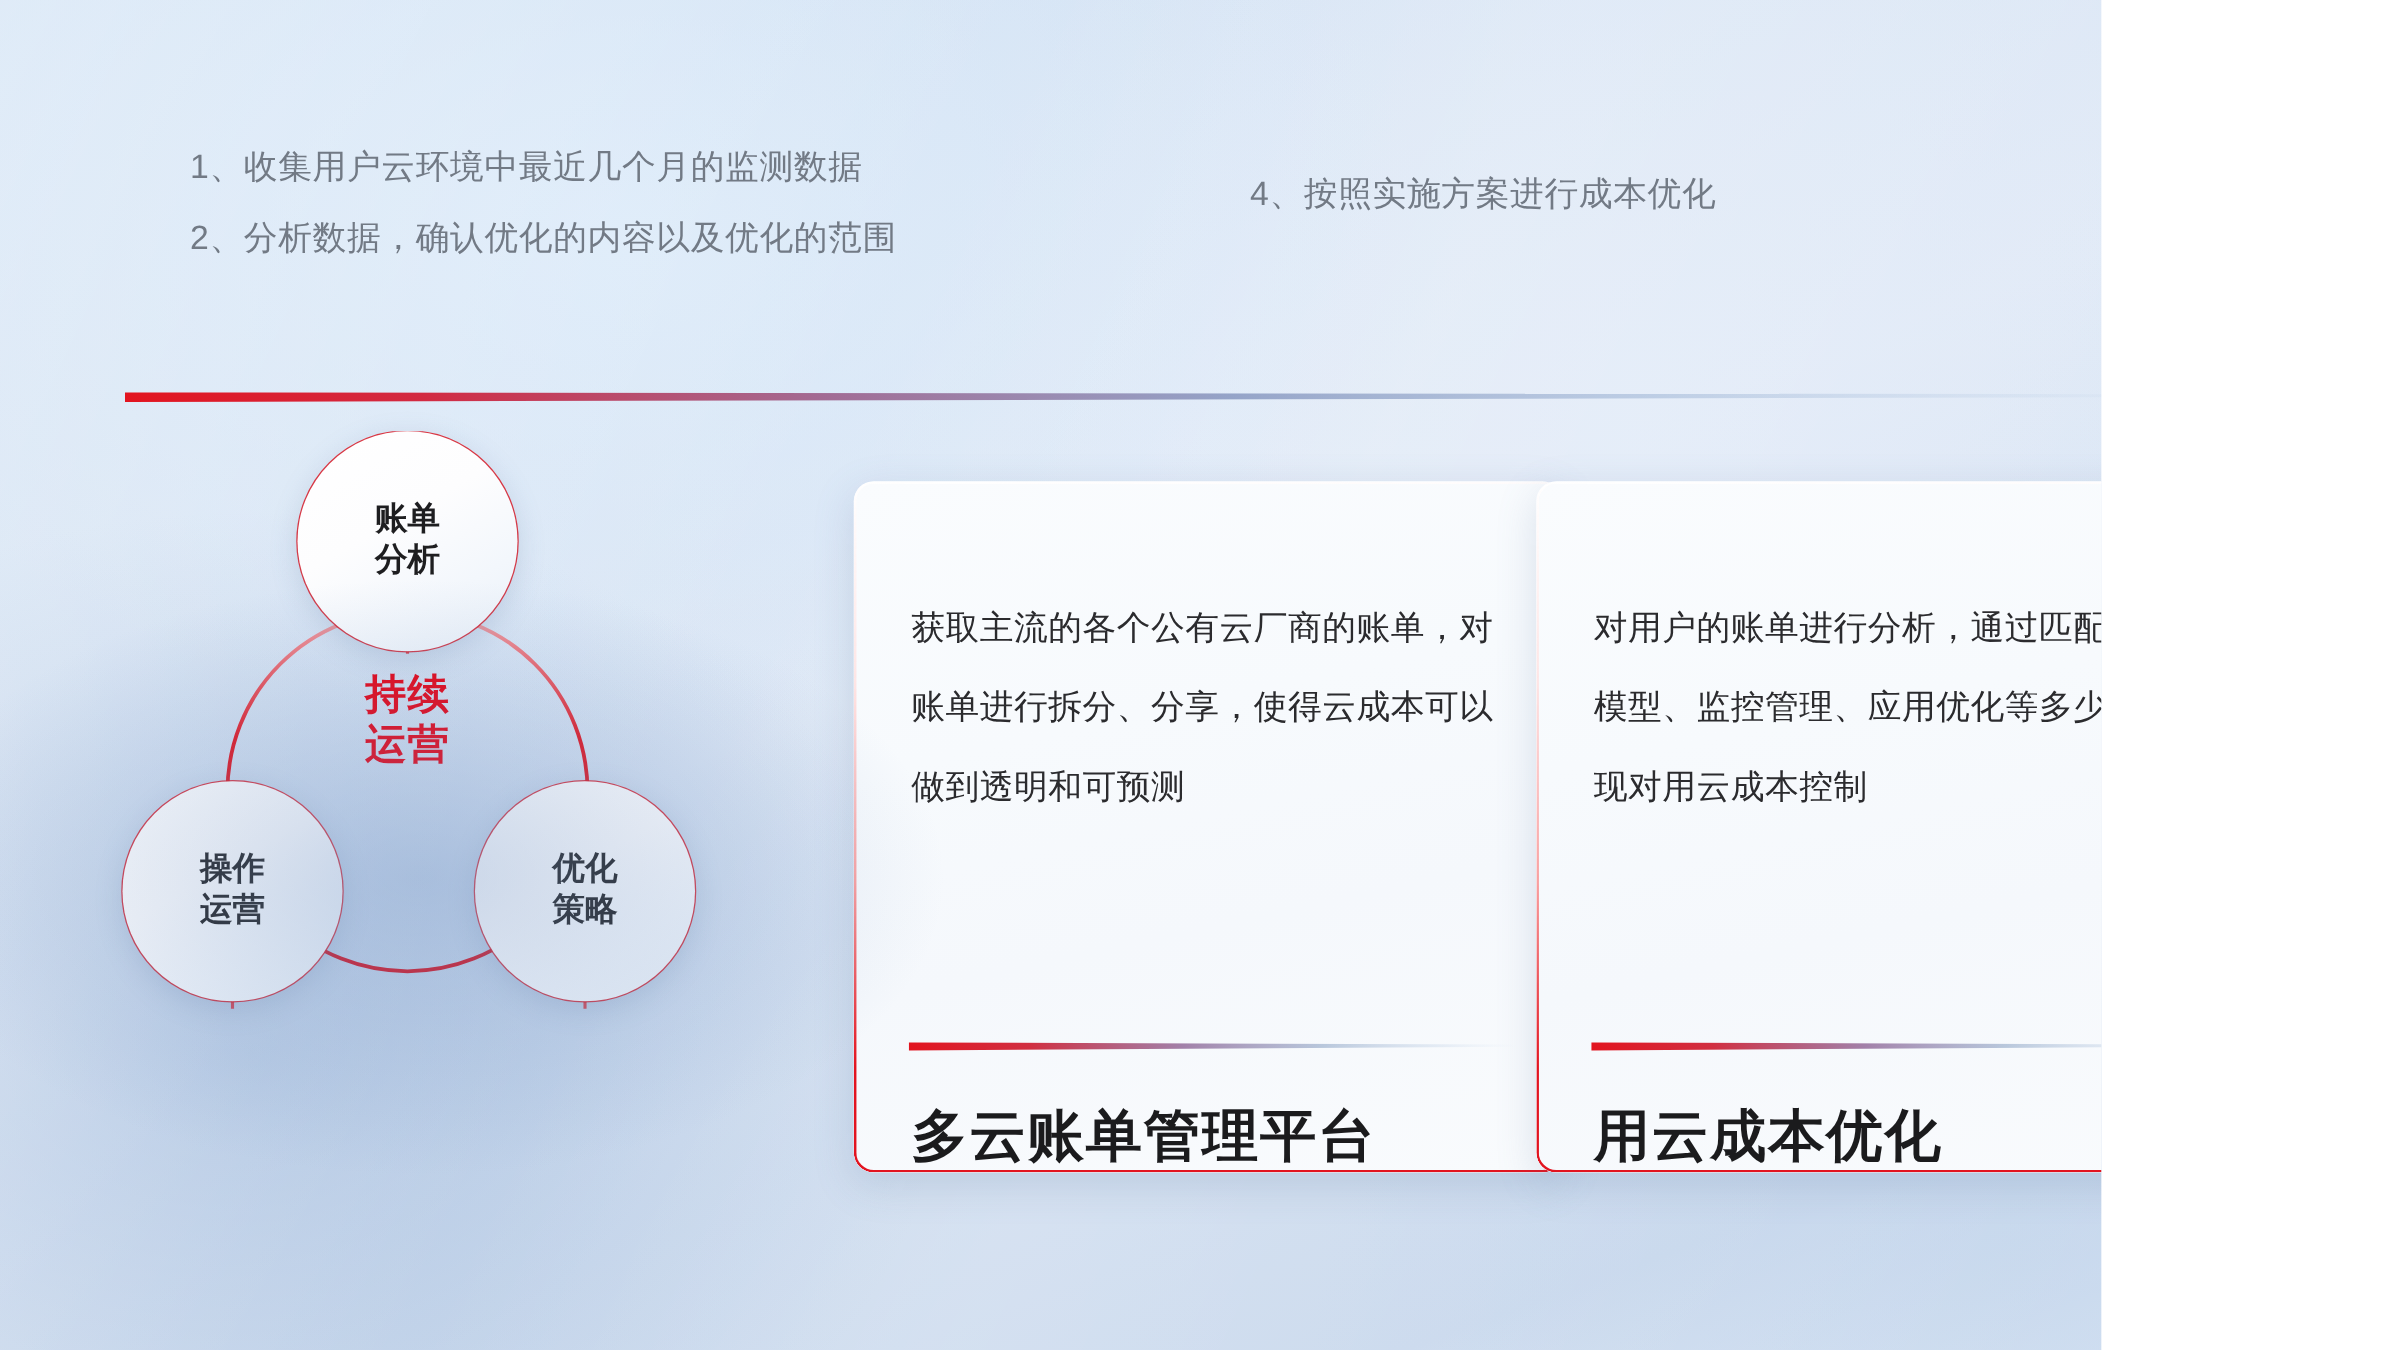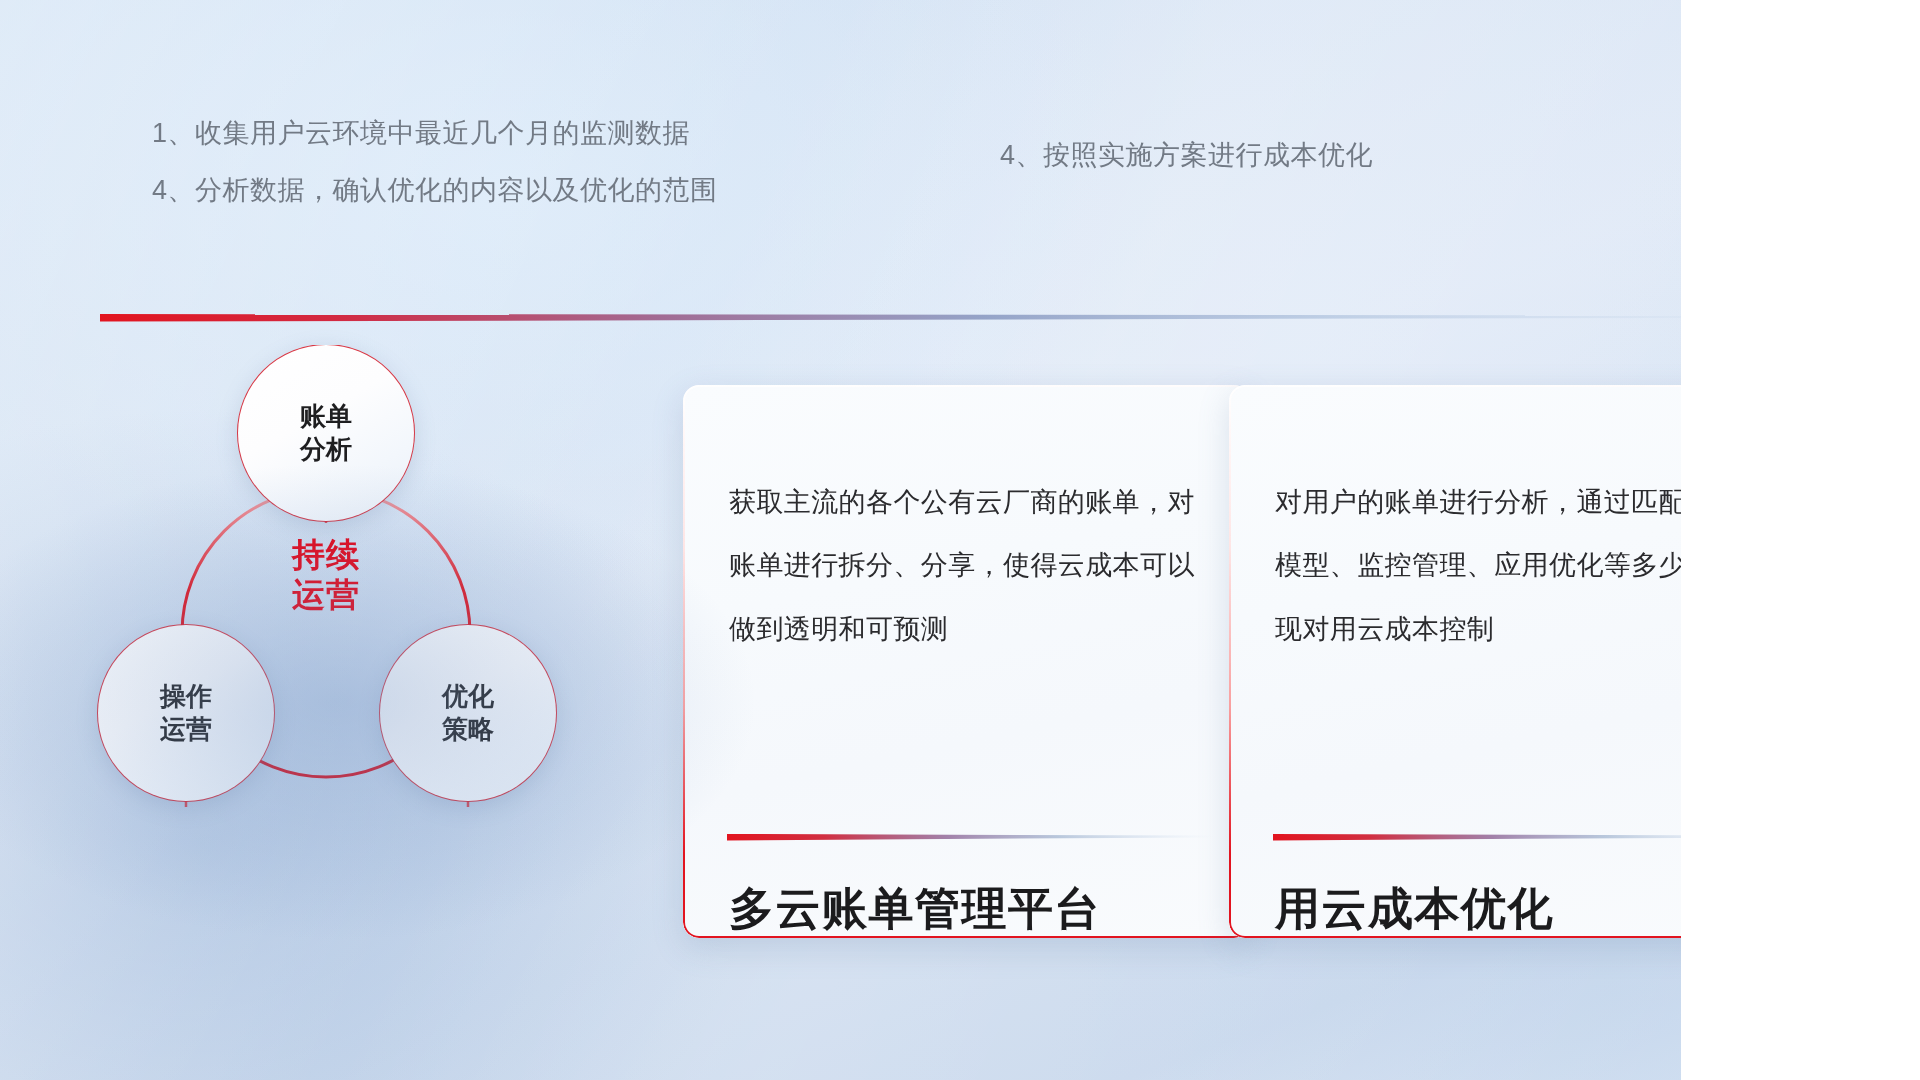--- a/index.html
+++ b/index.html
@@ -82,20 +82,21 @@
       linear-gradient(150deg, #ffffff 0%, #fdfdfe 42%, #f3f7fc 72%, #e9f0f8 100%);
     box-shadow: 0 6px 22px rgba(90,120,160,0.22);
     display: flex;
     align-items: center;
     justify-content: center;
     text-align: center;
     color: #1e1e20;
     font-size: 26px;
     font-weight: 700;
     line-height: 1.28;
+    font-family: Liberation Mono, monospace;
   }
   #lobe-top    { left: 148px; top: 0px;   width: 176px; height: 176px; }
   #lobe-left   { left: 8px;   top: 280px; width: 176px; height: 176px; }
   #lobe-right  { left: 290px; top: 280px; width: 176px; height: 176px; }
 
   #center-label {
     position: absolute;
     left: 143px;
     top: 190px;
     width: 186px;
@@ -170,21 +171,21 @@
     white-space: nowrap;
   }
 </style>
 </head>
 <body>
 
 <div id="stage">
 
   <div class="bullets" id="bullets-left">
     <div class="row">1、收集用户云环境中最近几个月的监测数据</div>
-    <div class="row">4、分析数据，确认优化的内容以及优化的范围</div>
+    <div class="row">2、分析数据，确认优化的内容以及优化的范围</div>
   </div>
 
   <div class="bullets" id="bullets-right">
     <div class="row">4、按照实施方案进行成本优化</div>
   </div>
 
   <svg id="top-divider" viewBox="0 0 1700 10" preserveAspectRatio="none">
     <defs>
       <linearGradient id="divGrad" x1="0" y1="0" x2="1" y2="0">
         <stop offset="0" stop-color="#e2141f" stop-opacity="1"></stop>

